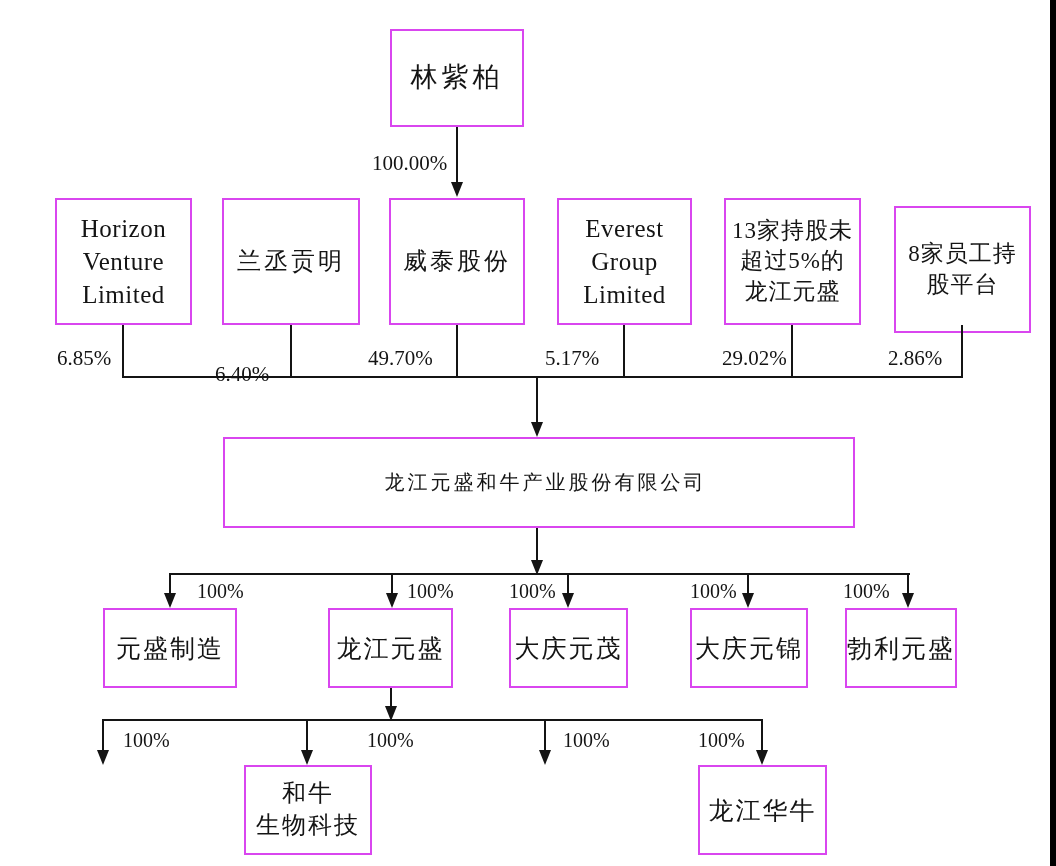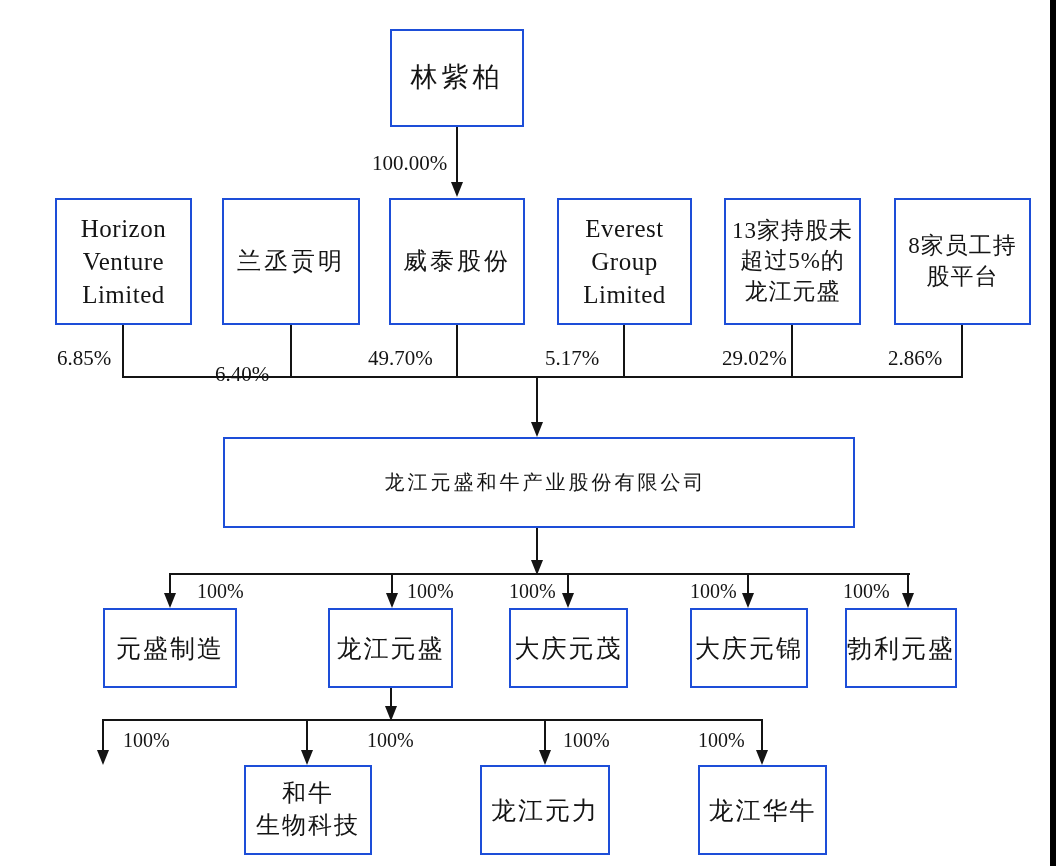--- a/index.html
+++ b/index.html
@@ -8,21 +8,21 @@
     width: 1056px;
     height: 866px;
     background: #ffffff;
     overflow: hidden;
     font-family: "Liberation Serif", "DejaVu Serif", serif;
     color: #141414;
   }
   .box {
     position: absolute;
     box-sizing: border-box;
-    border: 2px solid #1d4ed8;
+    border: 2px solid #d946ef;
     background: #ffffff;
     display: flex;
     align-items: center;
     justify-content: center;
     text-align: center;
     white-space: pre-line;
     line-height: 1.32;
   }
   .cjk  { letter-spacing: 3px; font-size: 24px; }
   .cjk3 { letter-spacing: 2px; font-size: 25px; }
@@ -58,21 +58,21 @@
 Venture
 Limited</div>
   <div class="box cjk" style="left:222px; top:198px; width:138px; height:127px;">兰丞贡明</div>
   <div class="box cjk" style="left:389px; top:198px; width:136px; height:127px;">威泰股份</div>
   <div class="box eng" style="left:557px; top:198px; width:135px; height:127px;">Everest
 Group
 Limited</div>
   <div class="box mix" style="left:724px; top:198px; width:137px; height:127px;">13家持股未
 超过5%的
 龙江元盛</div>
-  <div class="box mix" style="left:894px; top:198px; width:137px; height:127px;">8家员工持
+  <div class="box mix" style="left:894px; top:206px; width:137px; height:127px;">8家员工持
 股平台</div>
 
   <div class="lv" style="left:122px; top:325px; height:53px;"></div>
   <div class="lv" style="left:290px; top:325px; height:53px;"></div>
   <div class="lv" style="left:456px; top:325px; height:53px;"></div>
   <div class="lv" style="left:623px; top:325px; height:53px;"></div>
   <div class="lv" style="left:791px; top:325px; height:53px;"></div>
   <div class="lv" style="left:961px; top:325px; height:53px;"></div>
 
   <div class="lh" style="left:122px; top:376px; width:841px;"></div>
@@ -129,18 +129,17 @@
   <div class="lv" style="left:761px; top:721px; height:32px;"></div>
   <div class="arrow-down" style="left:756px; top:750px;"></div>
 
   <div class="pct100" style="left:123px; top:729px;">100%</div>
   <div class="pct100" style="left:367px; top:729px;">100%</div>
   <div class="pct100" style="left:563px; top:729px;">100%</div>
   <div class="pct100" style="left:698px; top:729px;">100%</div>
 
   <div class="box cjk3" style="left:244px; top:765px; width:128px; height:90px; font-size:24px;">和牛
 生物科技</div>
-  <div class="box cjk3" style="left:480px; top:765px; width:130px; height:90px;">龙江元力</div>
   <div class="box cjk3" style="left:698px; top:765px; width:129px; height:90px;">龙江华牛</div>
 
   <div class="edge-bar" style="left:1050px; top:0px; width:6px; height:866px;"></div>
 
 </div>
 
 </body></html>

